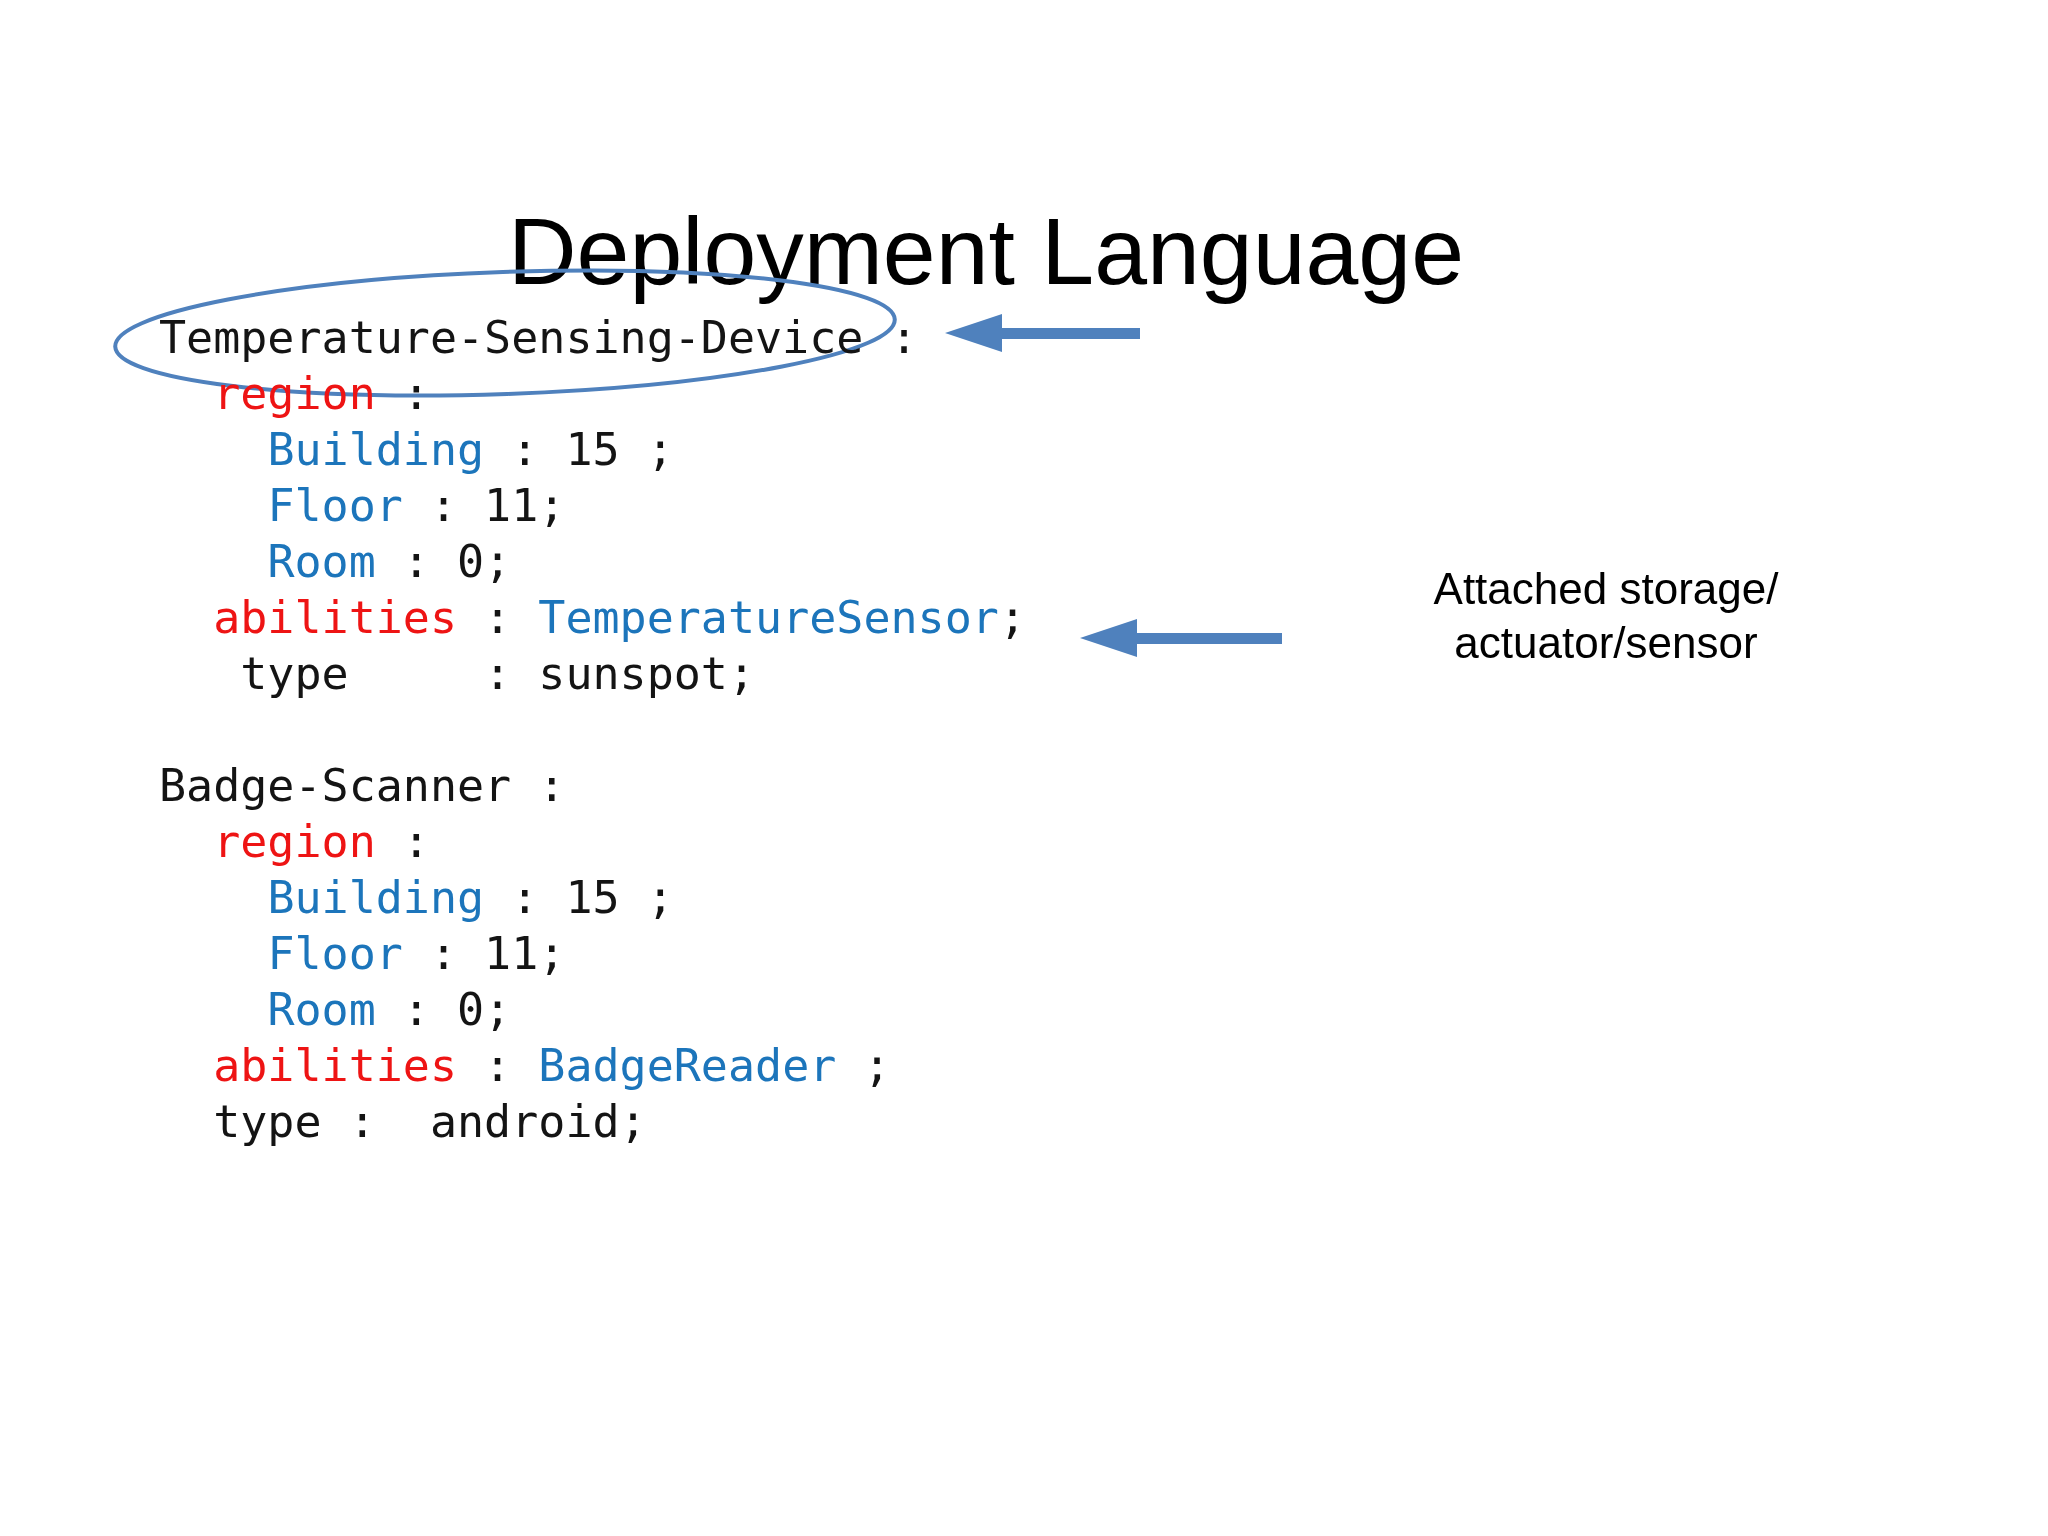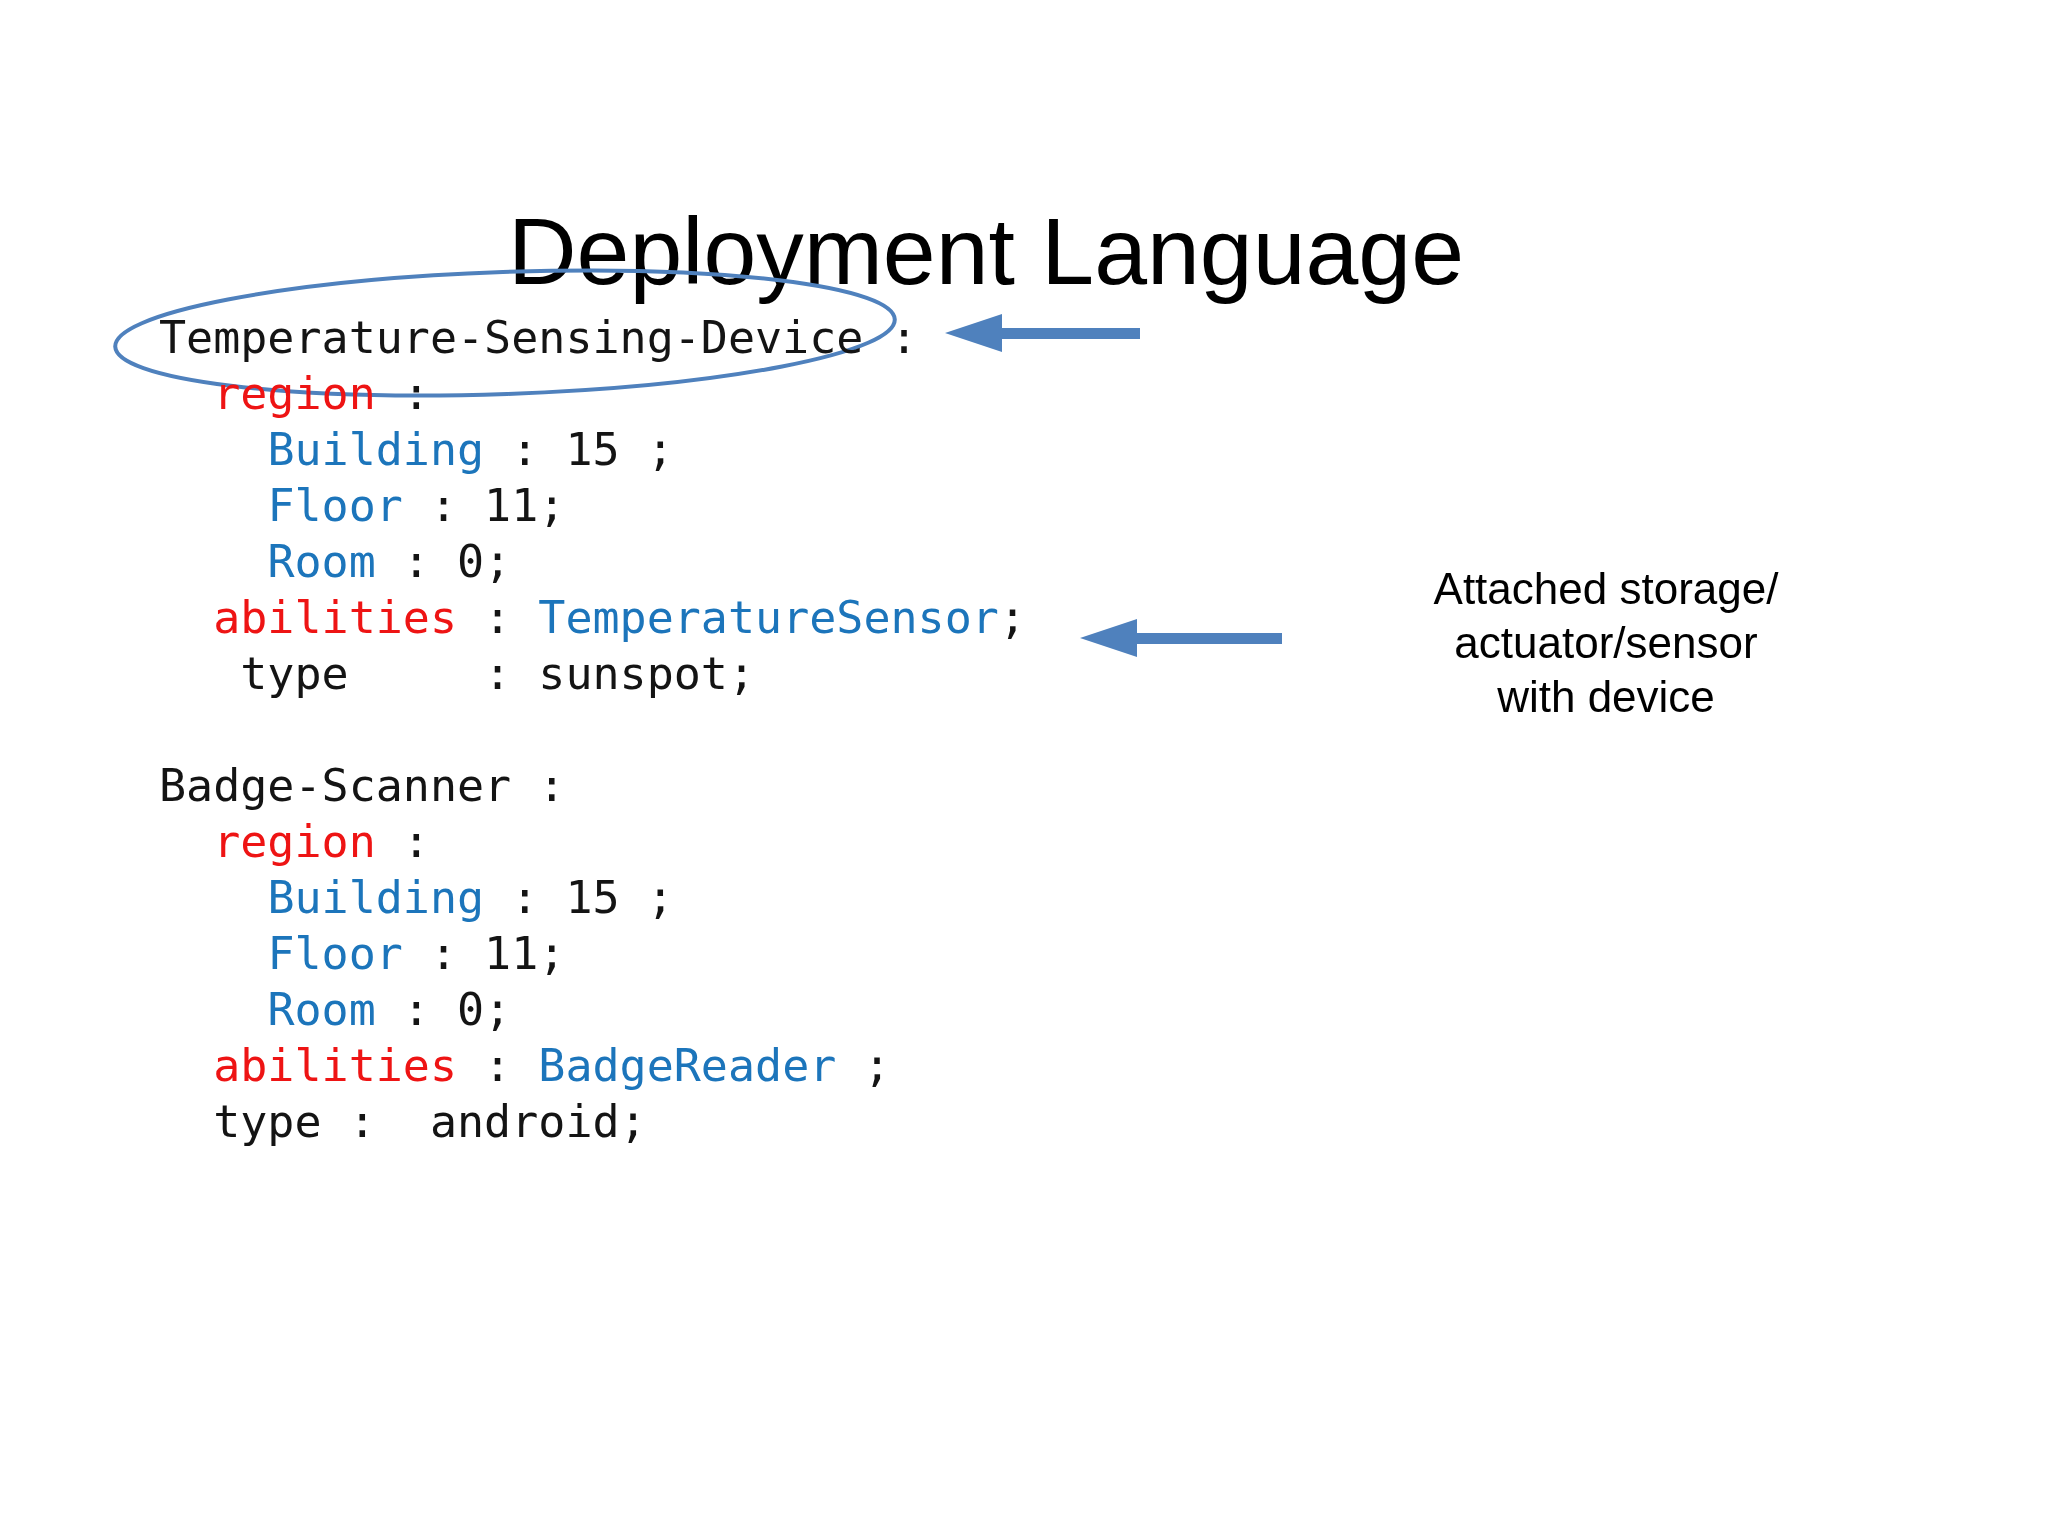--- a/index.html
+++ b/index.html
@@ -72,18 +72,17 @@
     <path d="M945,333 L1002,314 L1002,328 L1140,328 L1140,339 L1002,339 L1002,352 Z" fill="#4f81bd"></path>
     <path d="M1080,638 L1137,619 L1137,633 L1282,633 L1282,644 L1137,644 L1137,657 Z" fill="#4f81bd"></path>
   </svg>
 
   <div class="code" id="code-block"><div class="code-line"><span class="c-k">Temperature-Sensing-Device :</span></div><div class="code-line"><span class="c-k">  </span><span class="c-r">region</span><span class="c-k"> :</span></div><div class="code-line"><span class="c-k">    </span><span class="c-b">Building</span><span class="c-k"> : 15 ;</span></div><div class="code-line"><span class="c-k">    </span><span class="c-b">Floor</span><span class="c-k"> : 11;</span></div><div class="code-line"><span class="c-k">    </span><span class="c-b">Room</span><span class="c-k"> : 0;</span></div><div class="code-line"><span class="c-k">  </span><span class="c-r">abilities</span><span class="c-k"> : </span><span class="c-b">TemperatureSensor</span><span class="c-k">;</span></div><div class="code-line"><span class="c-k">   type     : sunspot;</span></div><div class="code-line"></div><div class="code-line"><span class="c-k">Badge-Scanner :</span></div><div class="code-line"><span class="c-k">  </span><span class="c-r">region</span><span class="c-k"> :</span></div><div class="code-line"><span class="c-k">    </span><span class="c-b">Building</span><span class="c-k"> : 15 ;</span></div><div class="code-line"><span class="c-k">    </span><span class="c-b">Floor</span><span class="c-k"> : 11;</span></div><div class="code-line"><span class="c-k">    </span><span class="c-b">Room</span><span class="c-k"> : 0;</span></div><div class="code-line"><span class="c-k">  </span><span class="c-r">abilities</span><span class="c-k"> : </span><span class="c-b">BadgeReader</span><span class="c-k"> ;</span></div><div class="code-line"><span class="c-k">  type :  android;</span></div></div>
 
 
   <div class="attached">
     <div>Attached  storage/</div>
     <div>actuator/sensor</div>
-    <div>with device</div>
   </div>
 
   <div class="page-number">24</div>
 
 </div>
 
 </body></html>

